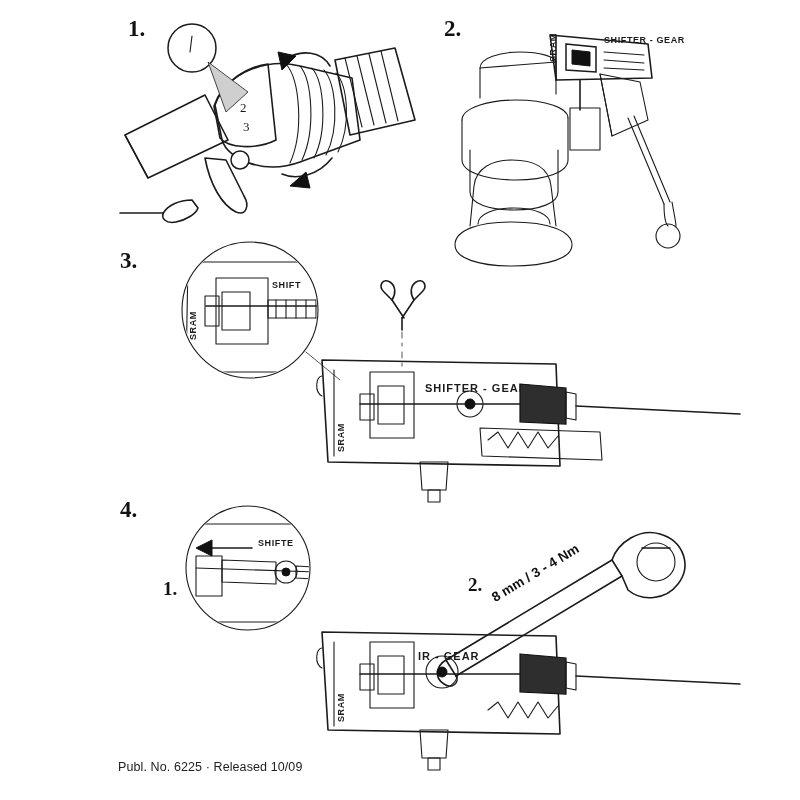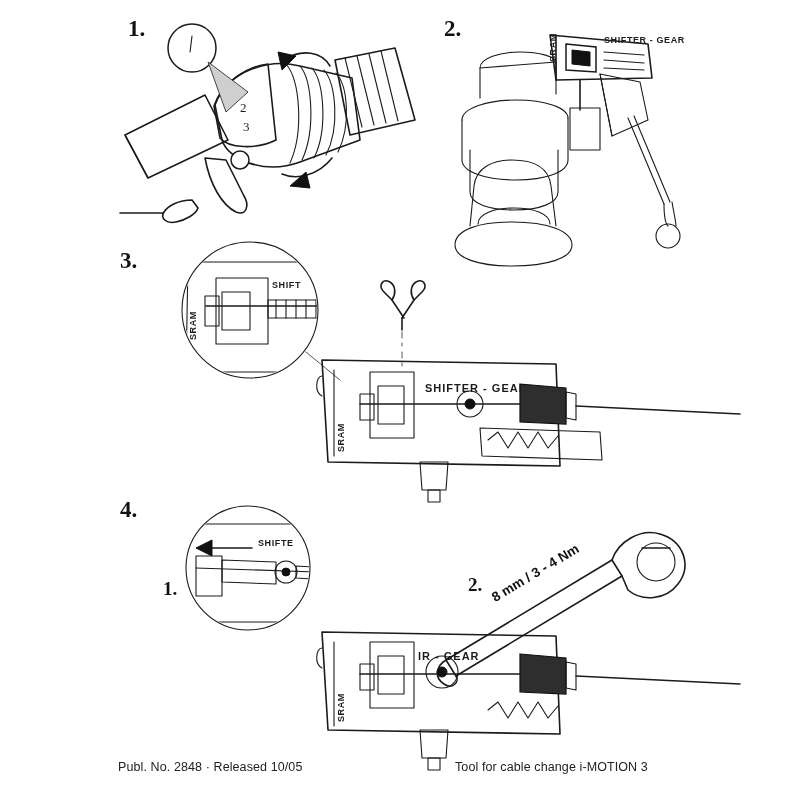--- a/index.html
+++ b/index.html
@@ -278,16 +278,15 @@
   <div class="step-num" style="left:128px; top:16px;">1.</div>
   <div class="step-num" style="left:444px; top:16px;">2.</div>
   <div class="step-num" style="left:120px; top:248px;">3.</div>
   <div class="step-num" style="left:120px; top:497px;">4.</div>
 
   <div class="sub-num" style="left:163px; top:578px;">1.</div>
   <div class="sub-num" style="left:468px; top:574px;">2.</div>
 
   <div class="torque-label">8 mm / 3 - 4 Nm</div>
 
-  <div class="footer-left">Publ. No. 2848 · Released 10/05</div>
-  <div class="footer-right">Tool for cable change i-MOTION 3</div>
+  <div class="footer-left">Publ. No. 6225 · Released 10/09</div>
 
 </div>
 
 </body></html>

